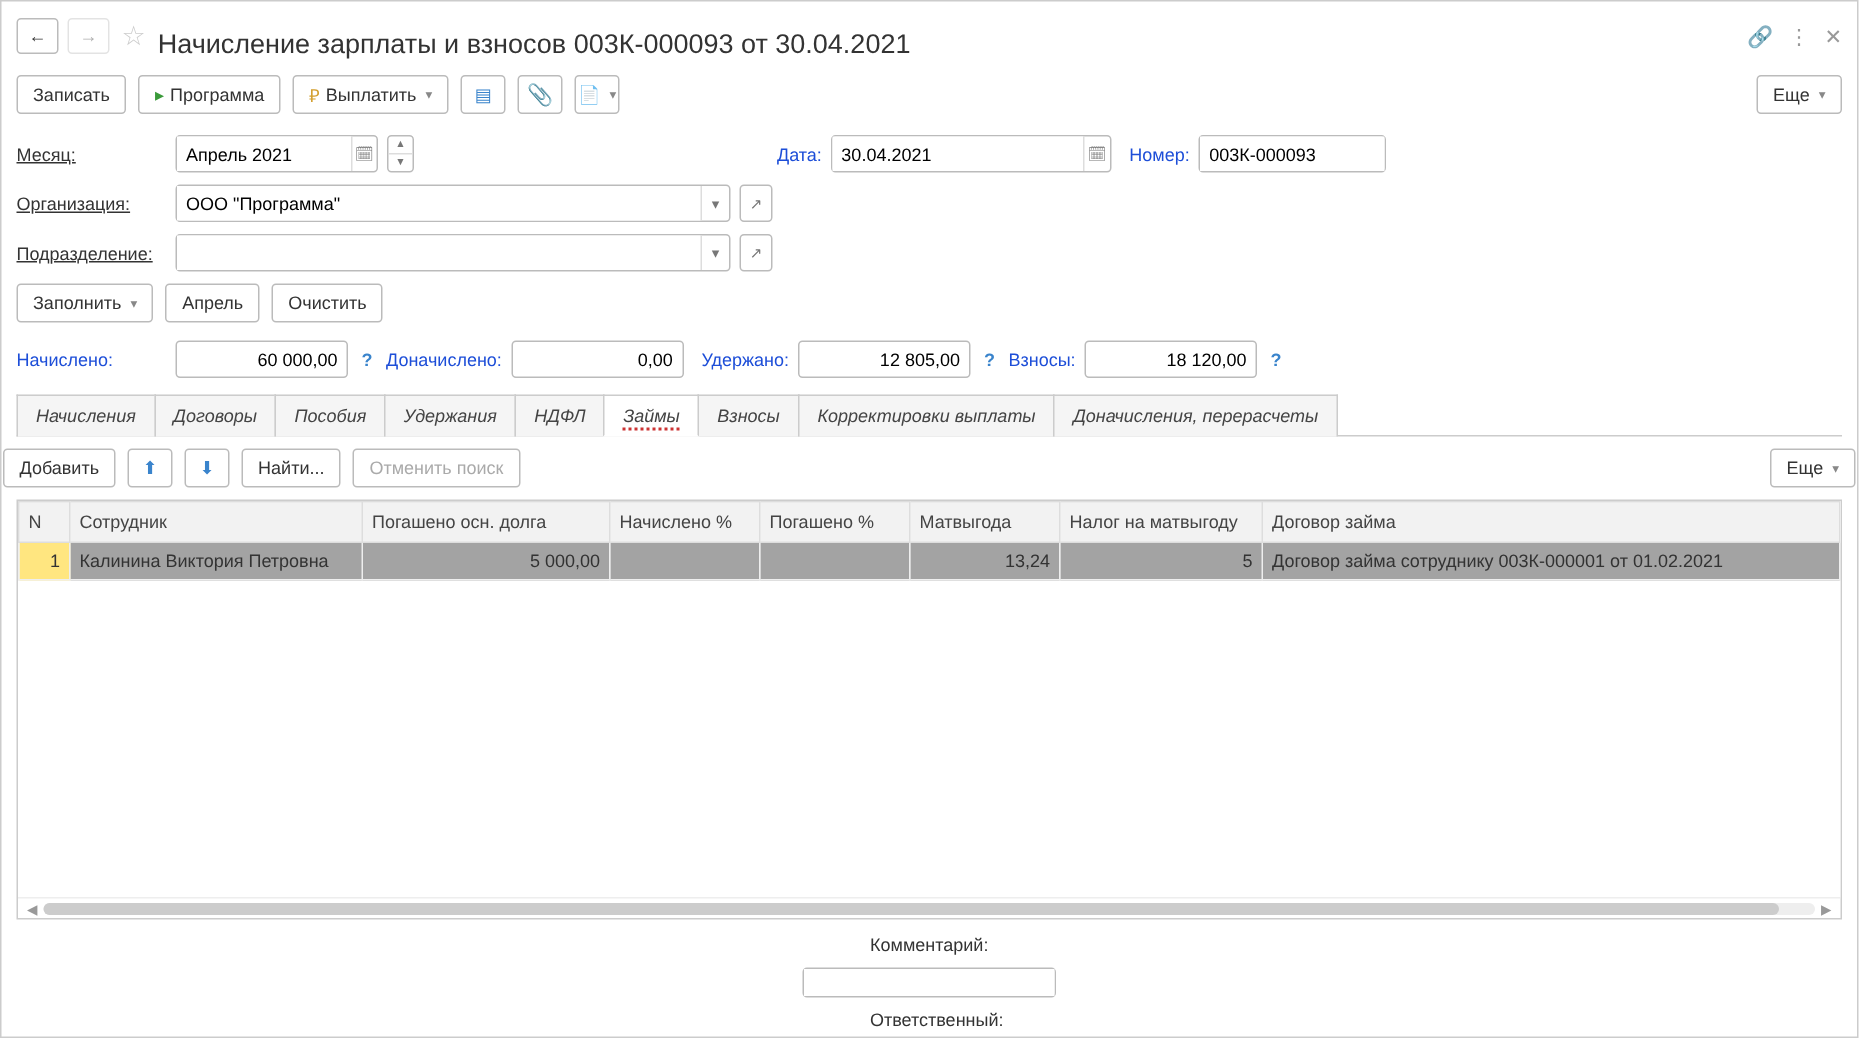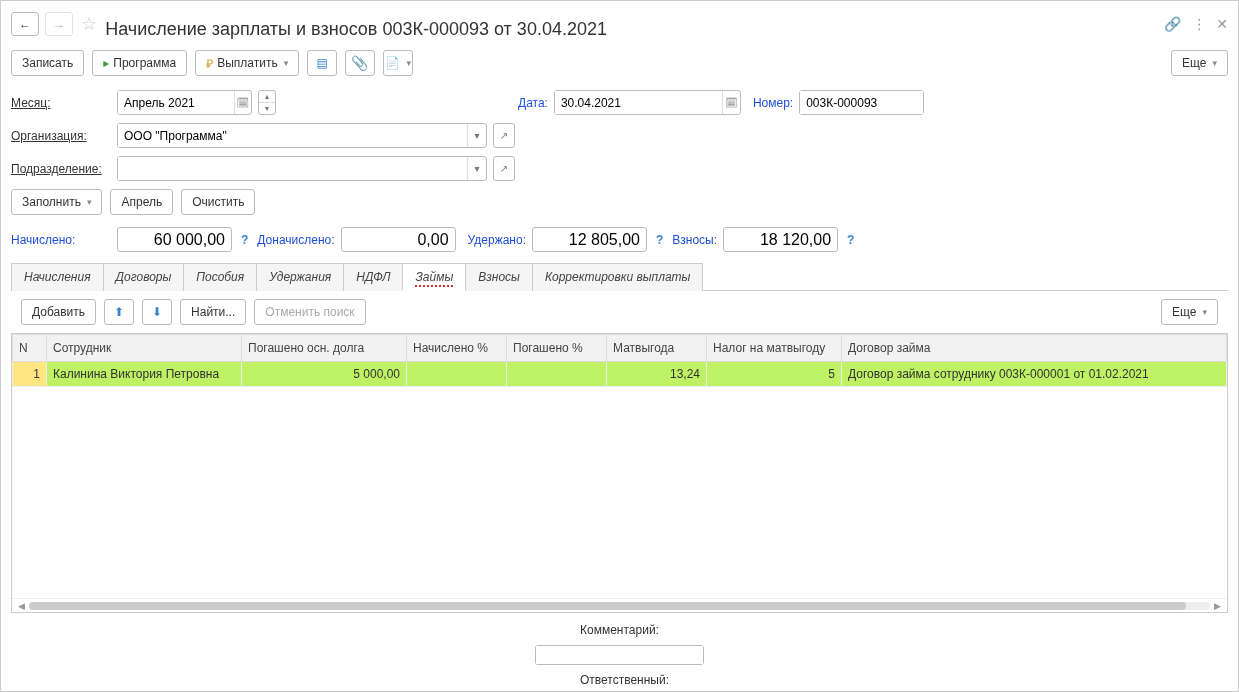--- a/index.html
+++ b/index.html
@@ -100,21 +100,21 @@
   border: 1px solid #bbb; border-radius:3px; width:22px; height:25px;
   display:flex; align-items:center; justify-content:center; cursor:pointer;
   font-size:10px; color:#777; background:#fff;
 }
 .numrow {
   display:flex; align-items:center; padding: 8px 10px 10px; gap: 6px;
 }
 .num-label { color:#1d4ed8; }
 .num-input {
   border: 1px solid #bbb; border-radius:3px; height:25px;
-  padding: 2px 6px; text-align:right; font-size:16px; width:115px;
+  padding: 2px 6px; text-align:right; font-size:12px; width:115px;
   background:#fff;
 }
 .help-q { color: #3a84cc; cursor: pointer; font-weight: bold; padding: 0 3px; }
 .tabs {
   display: flex;
   border-bottom: 1px solid #ccc;
   margin: 0 10px;
 }
 .tab {
   padding: 6px 12px;
@@ -130,21 +130,21 @@
   font-style: italic;
 }
 .tab.active {
   background: #fff;
   border-color: #ccc;
   border-bottom: 1px solid #fff;
   z-index: 1;
 }
 .tab.active .tab-text { border-bottom: 2px dotted #c33; padding-bottom: 1px; }
 .tab-toolbar {
-  display:flex; align-items:center; padding: 8px 20px; gap:8px;justify-content:center;
+  display:flex; align-items:center; padding: 8px 1px; gap:8px;justify-content:center;
 }
 .table-wrap {
   margin: 0 10px;
   border: 1px solid #ccc;
   flex: 1;
   display: flex;
   flex-direction: column;
   overflow: hidden;
   min-height: 280px;
 }
@@ -156,21 +156,21 @@
   font-weight: normal;
   text-align: left;
   font-size: 12px;
   color: #444;
 }
 td {
   border: 1px solid #eee;
   padding: 5px 6px;
   font-size: 12px;
 }
-tr.row-sel td { background: #bef264; }
+tr.row-sel td { background: #a3a3a3; }
 td.rn { background: #ffe680 !important; text-align: right; width:30px; }
 .table-body { flex:1; overflow:auto; background:#fff; }
 .hscroll {
   height: 14px; border-top:1px solid #eee;
   display:flex; align-items:center; padding: 0 6px;
 }
 .hscroll .track { flex:1; height:8px; background:#eee; border-radius:4px; position:relative; }
 .hscroll .thumb { position:absolute; left:0; top:0; bottom:0; width:98%; background:#ccc; border-radius:4px; }
 .bottombar {
   display:flex; align-items:center; padding: 10px; gap: 8px;
@@ -292,20 +292,21 @@
 
 <div class="tabs">
   <div class="tab"><span class="tab-text">Начисления</span></div>
   <div class="tab"><span class="tab-text">Договоры</span></div>
   <div class="tab"><span class="tab-text">Пособия</span></div>
   <div class="tab"><span class="tab-text">Удержания</span></div>
   <div class="tab"><span class="tab-text">НДФЛ</span></div>
   <div class="tab active"><span class="tab-text">Займы</span></div>
   <div class="tab"><span class="tab-text">Взносы</span></div>
   <div class="tab"><span class="tab-text">Корректировки выплаты</span></div>
+  <div class="tab"><span class="tab-text">Доначисления, перерасчеты</span></div>
 </div>
 
 <div class="tab-toolbar">
   <button class="btn">Добавить</button>
   <button class="btn btn-icon-only">
       <span class="ic ic-up">⬆</span>
     </button>
   <button class="btn btn-icon-only">
       <span class="ic ic-down">⬇</span>
     </button>

